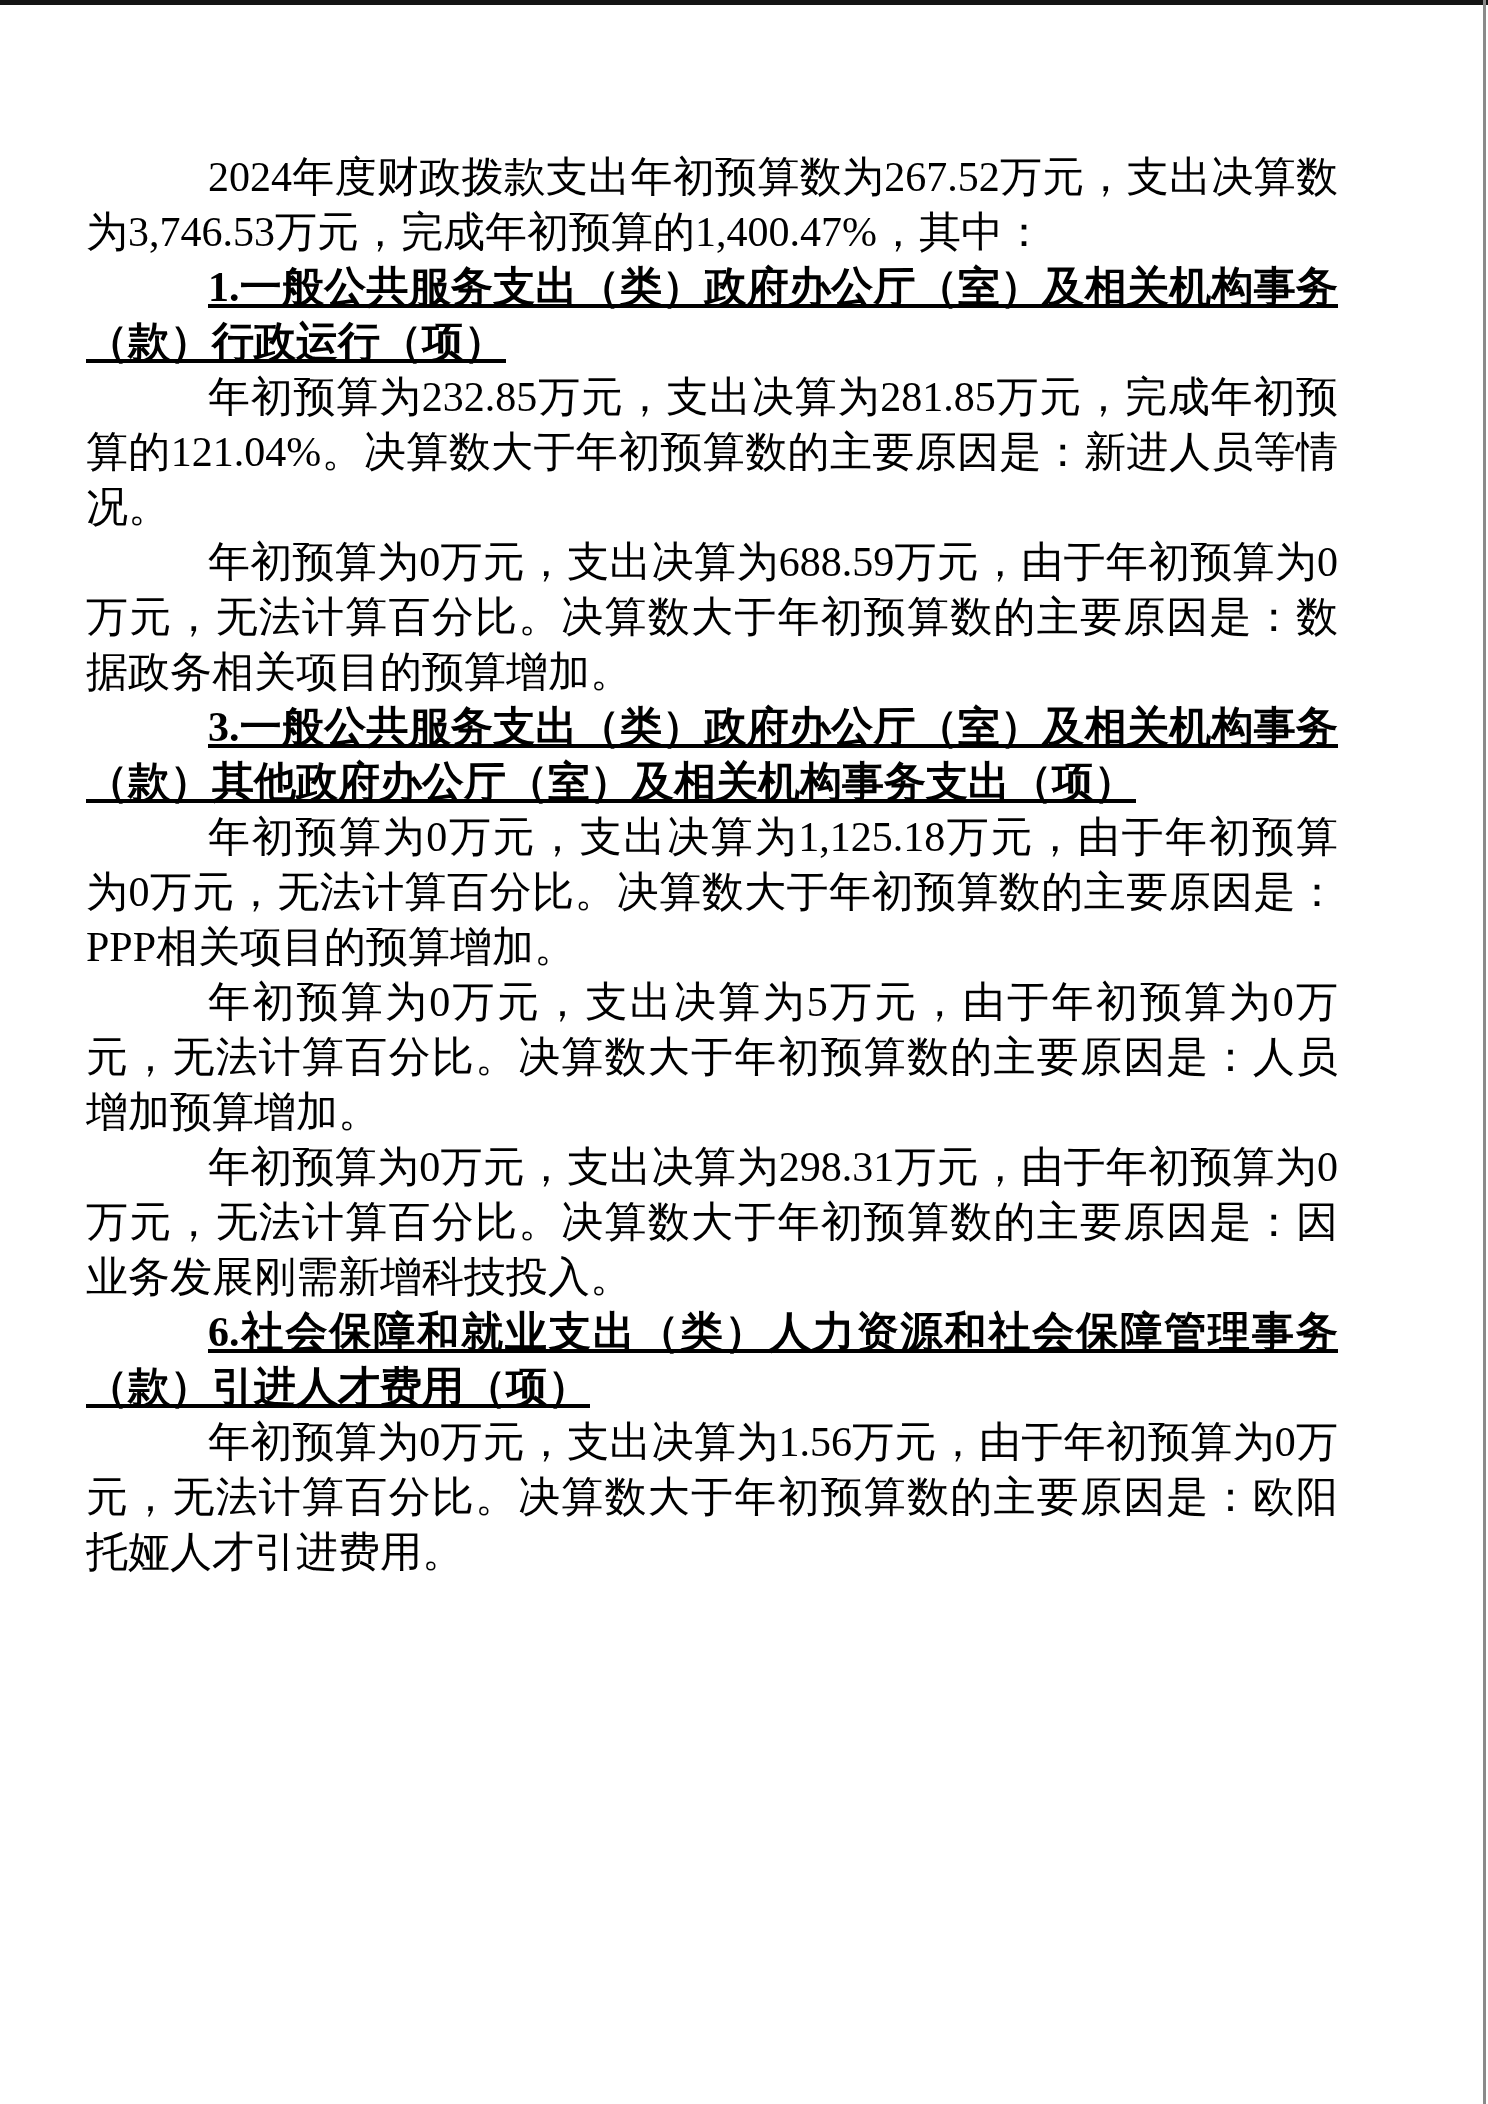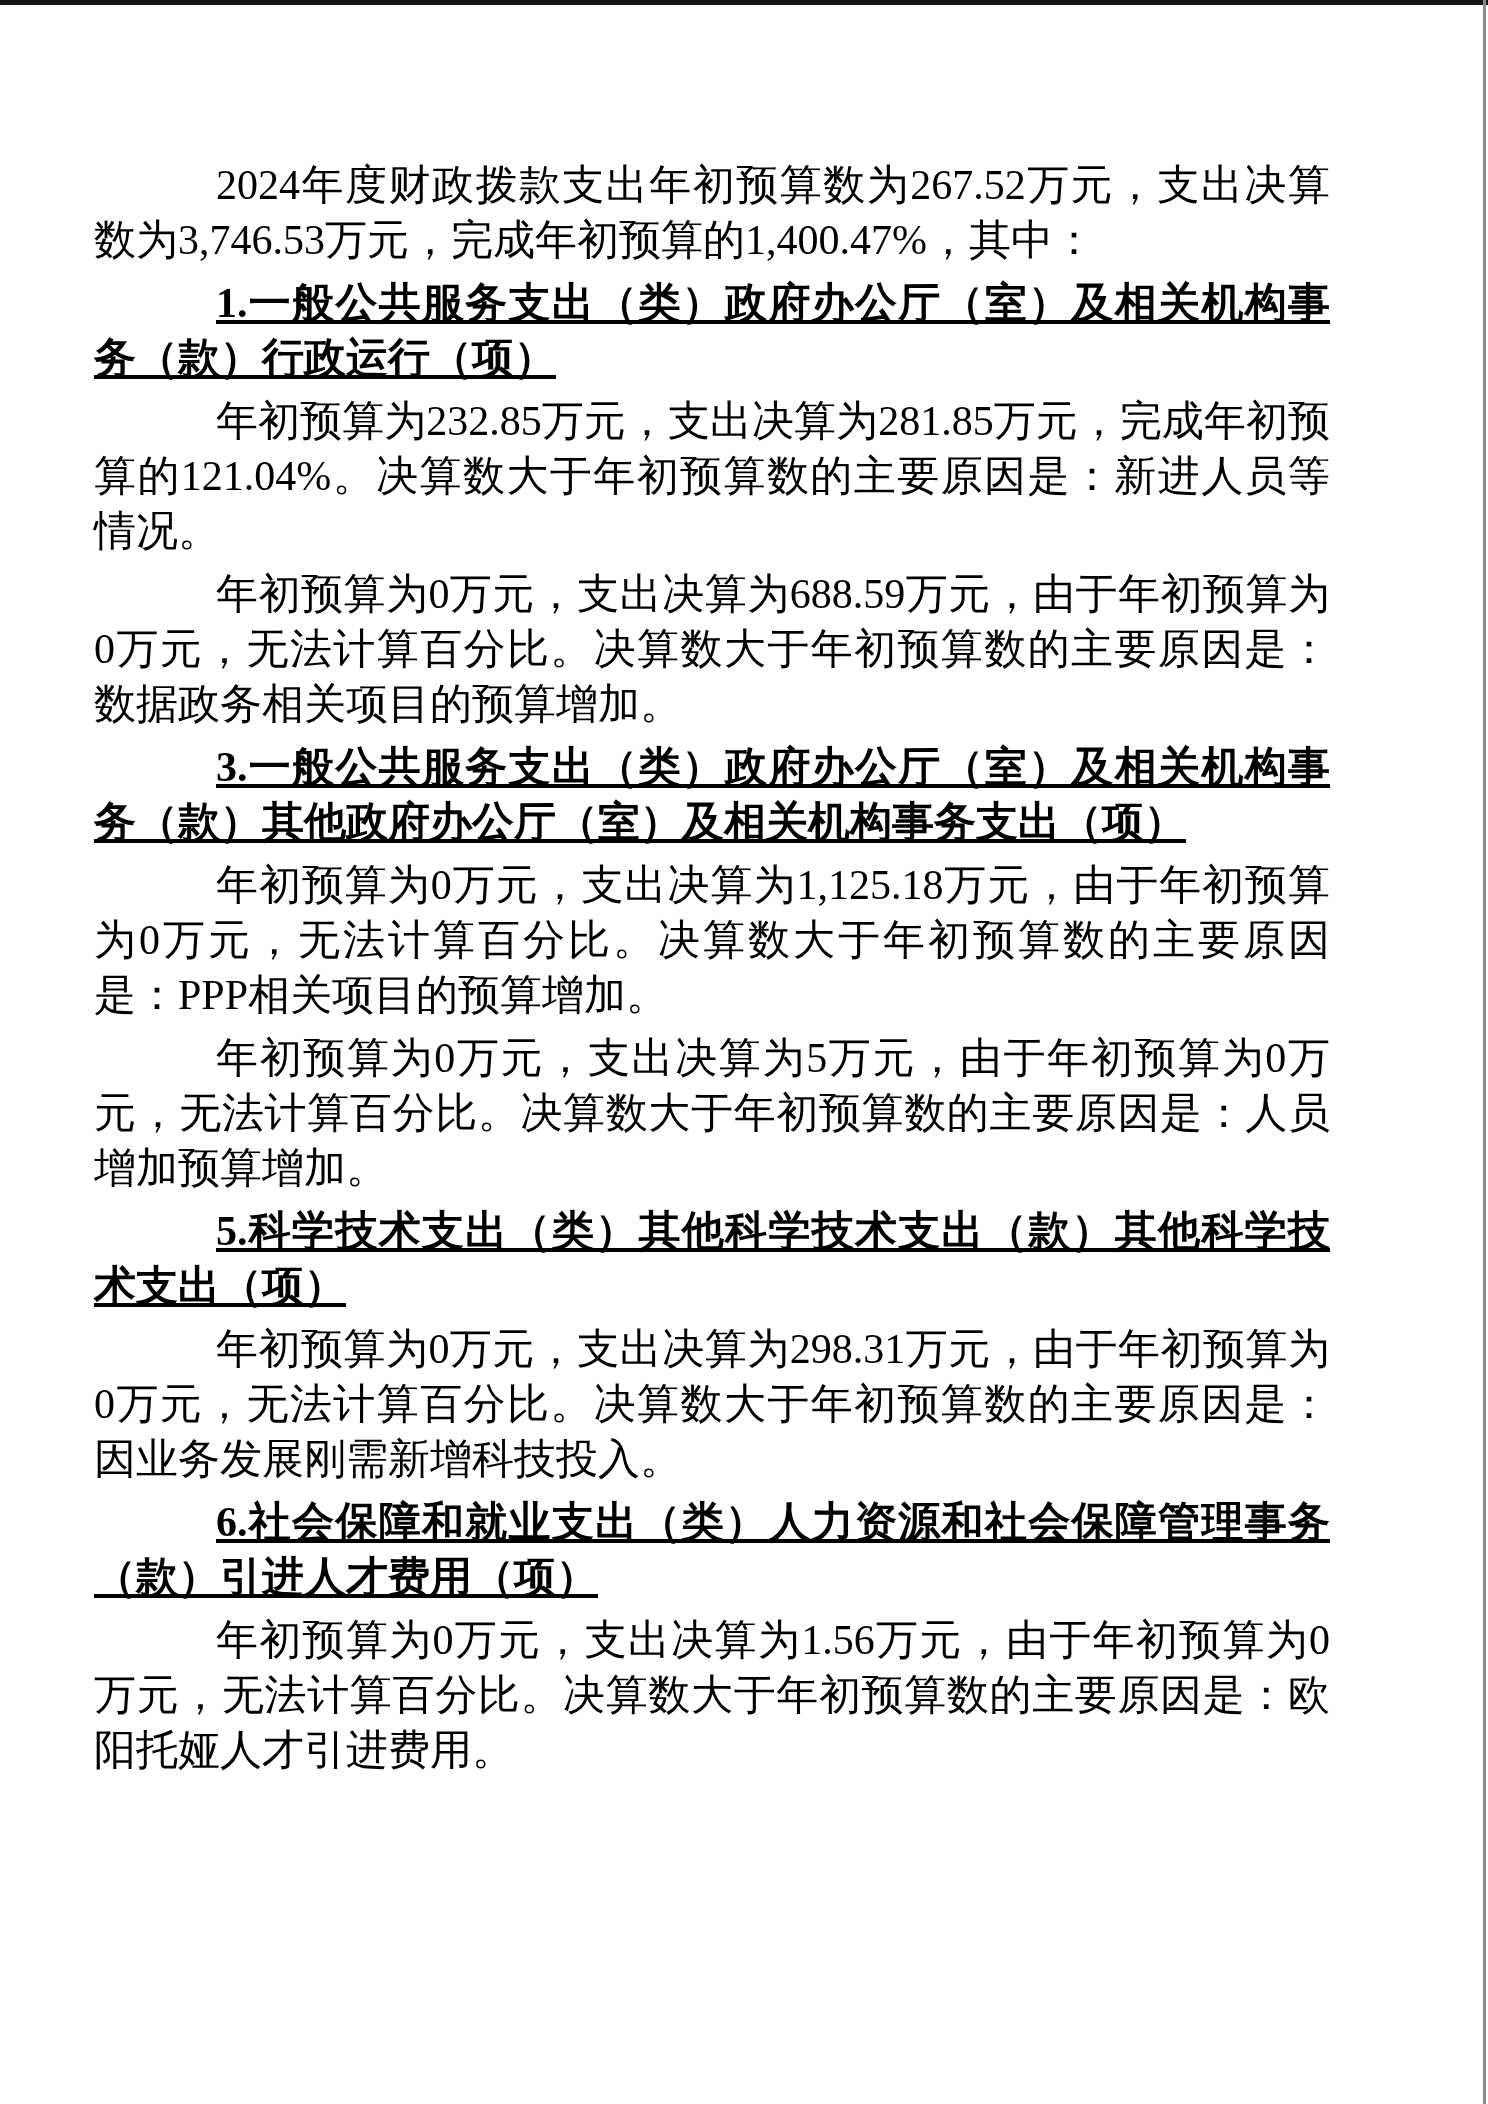--- a/index.html
+++ b/index.html
@@ -27,38 +27,37 @@
     top: 150px;
     width: 1252px;
     font-size: 42px;
     line-height: 55px;
     color: #000000;
     text-align: justify;
     text-align-last: left;
     word-break: break-all;
   }
   .doc p {
-    margin: 8px;
+    margin: 0;
     text-indent: 122px;
   }
   .doc p.heading {
     font-weight: bold;
     text-decoration: underline;
   }
 </style>
 </head>
 <body>
 
 <div class="top-bar" style="background: rgb(20, 20, 20);"></div>
 <div class="right-edge" style="background: rgb(138, 138, 138);"></div>
 <div class="doc" id="doc" style="color: rgb(0, 0, 0);">
     <p class="body">2024年度财政拨款支出年初预算数为267.52万元，支出决算数为3,746.53万元，完成年初预算的1,400.47%，其中：</p>
     <p class="heading">1.一般公共服务支出（类）政府办公厅（室）及相关机构事务（款）行政运行（项）</p>
     <p class="body">年初预算为232.85万元，支出决算为281.85万元，完成年初预算的121.04%。决算数大于年初预算数的主要原因是：新进人员等情况。</p>
     <p class="body">年初预算为0万元，支出决算为688.59万元，由于年初预算为0万元，无法计算百分比。决算数大于年初预算数的主要原因是：数据政务相关项目的预算增加。</p>
     <p class="heading">3.一般公共服务支出（类）政府办公厅（室）及相关机构事务（款）其他政府办公厅（室）及相关机构事务支出（项）</p>
     <p class="body">年初预算为0万元，支出决算为1,125.18万元，由于年初预算为0万元，无法计算百分比。决算数大于年初预算数的主要原因是：PPP相关项目的预算增加。</p>
     <p class="body">年初预算为0万元，支出决算为5万元，由于年初预算为0万元，无法计算百分比。决算数大于年初预算数的主要原因是：人员增加预算增加。</p>
-    <p class="heading">5.科学技术支出（类）其他科学技术支出（款）其他科学技术支出（项）</p>
     <p class="body">年初预算为0万元，支出决算为298.31万元，由于年初预算为0万元，无法计算百分比。决算数大于年初预算数的主要原因是：因业务发展刚需新增科技投入。</p>
     <p class="heading">6.社会保障和就业支出（类）人力资源和社会保障管理事务（款）引进人才费用（项）</p>
     <p class="body">年初预算为0万元，支出决算为1.56万元，由于年初预算为0万元，无法计算百分比。决算数大于年初预算数的主要原因是：欧阳托娅人才引进费用。</p>
   </div>
 
 </body></html>

